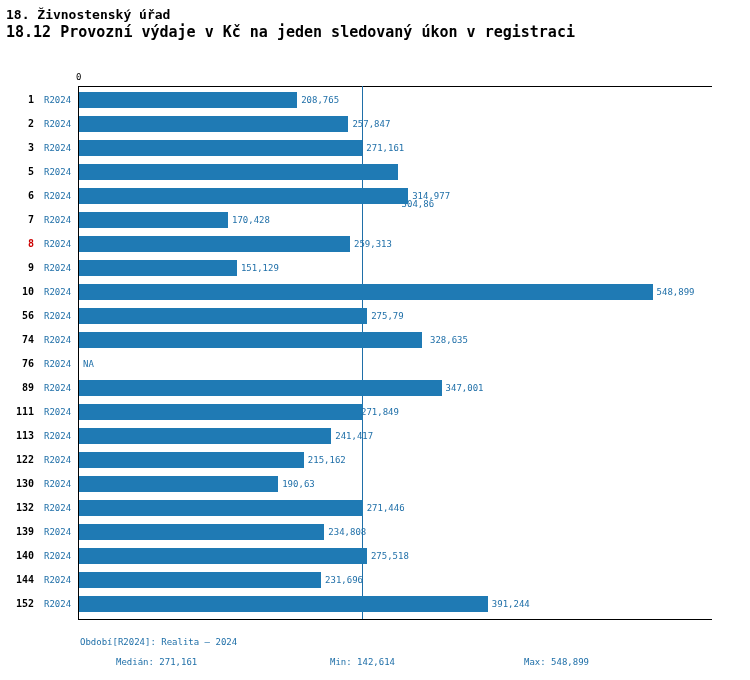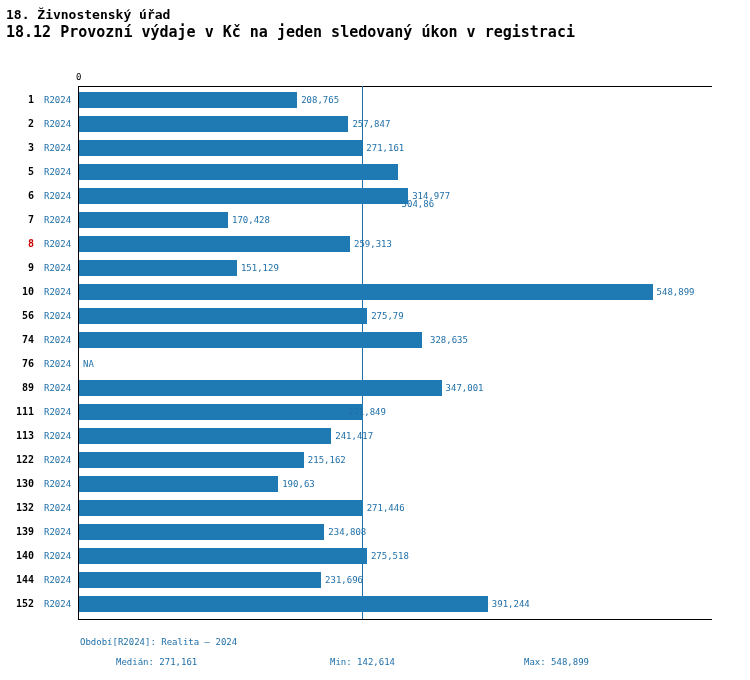--- a/index.html
+++ b/index.html
@@ -266,21 +266,21 @@
       <div class="row" style="top: 290px;">
         <div class="row-index">89</div>
         <div class="row-period">R2024</div>
         <div class="bar" style="width: 362.616px;"></div>
         <div class="bar-value" style="left: 445.616px;">347,001</div>
       </div>
       <div class="row" style="top: 314px;">
         <div class="row-index">111</div>
         <div class="row-period">R2024</div>
         <div class="bar" style="width: 284.082px;"></div>
-        <div class="bar-value" style="left: 348px; text-align: right;">271,849</div>
+        <div class="bar-value" style="left: 361px; text-align: right;">271,849</div>
       </div>
       <div class="row" style="top: 338px;">
         <div class="row-index">113</div>
         <div class="row-period">R2024</div>
         <div class="bar" style="width: 252.281px;"></div>
         <div class="bar-value" style="left: 335.281px;">241,417</div>
       </div>
       <div class="row" style="top: 362px;">
         <div class="row-index">122</div>
         <div class="row-period">R2024</div>

